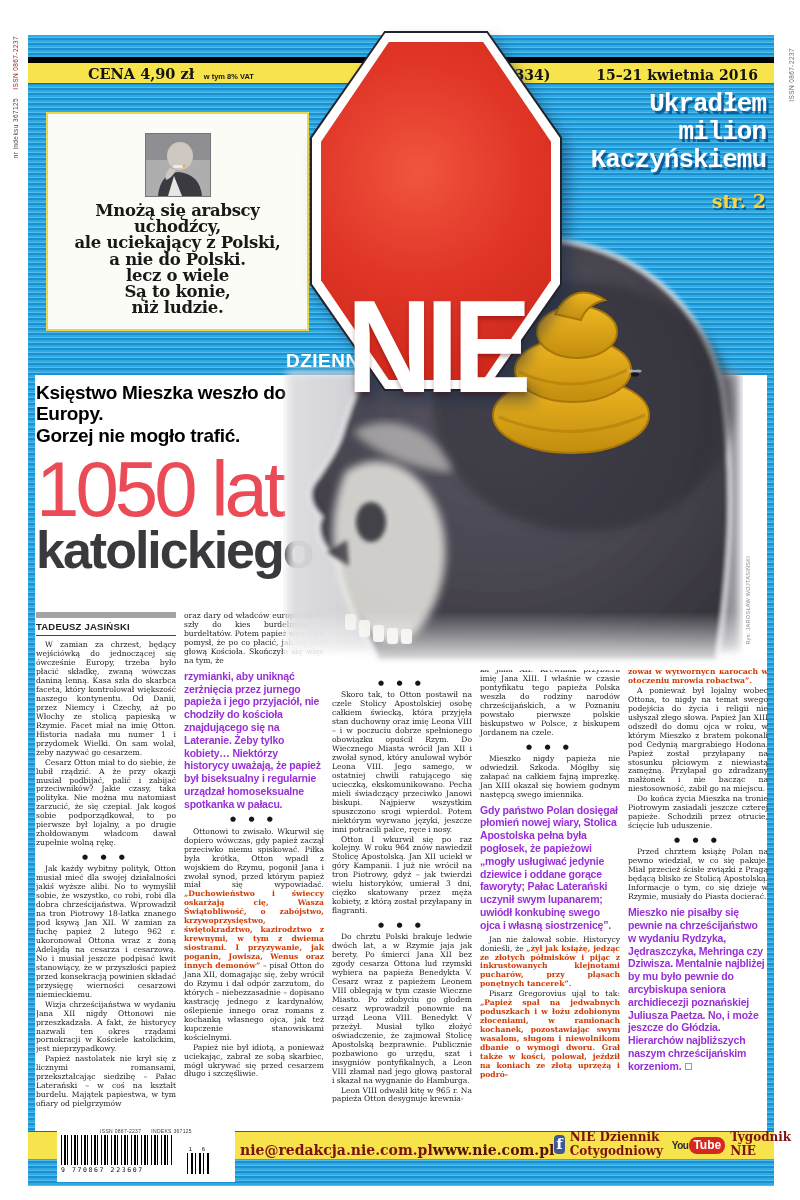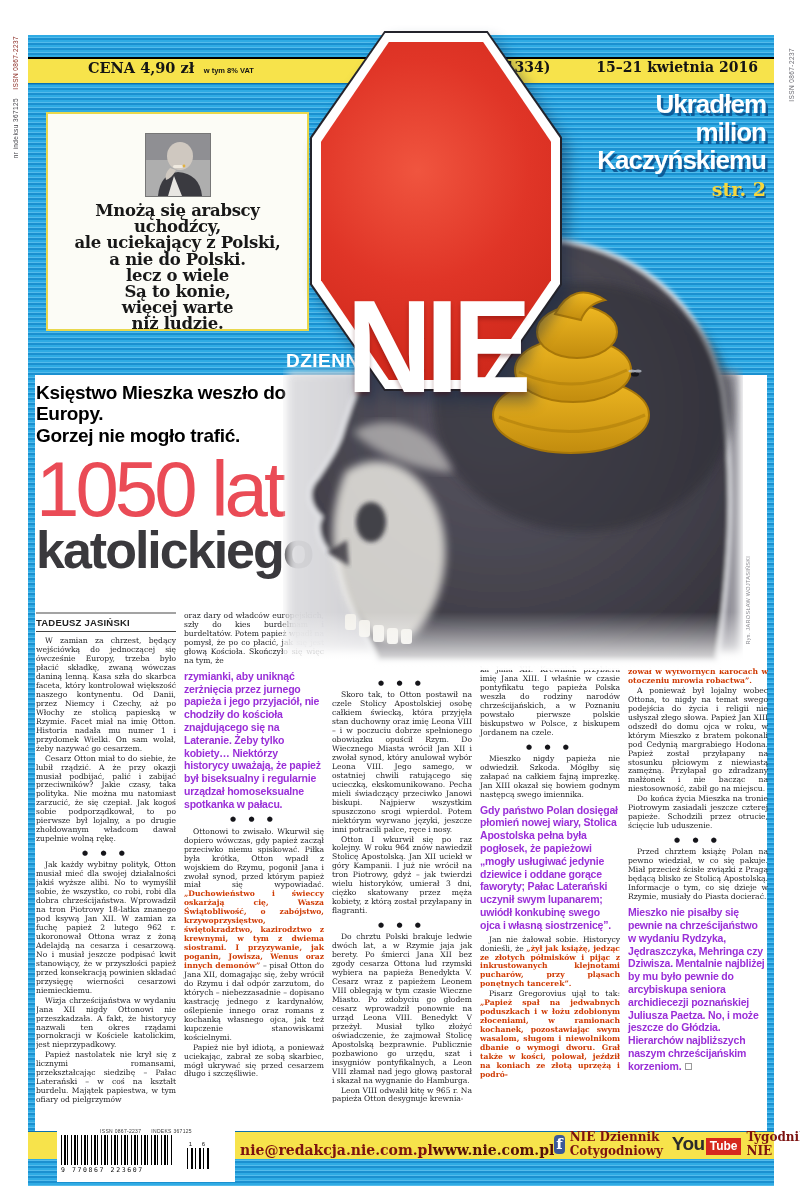--- a/index.html
+++ b/index.html
@@ -12,42 +12,42 @@
   .vert-index-left{left:12px;top:98px;}
   .vert-issn-right{left:788px;top:48px;color:#6b6b72;}
   
   .stripes{background:repeating-linear-gradient(180deg,#2fabe4 0 2px,#54bbeb 2px 3px,#1b90d0 3px 5px);}
   .header-band{position:absolute;left:28px;top:35px;width:746px;height:340px;}
   .frame-left{position:absolute;left:28px;top:375px;width:7px;height:810px;}
   .frame-right{position:absolute;left:767px;top:375px;width:7px;height:810px;}
   .frame-bottom{position:absolute;left:28px;top:1158px;width:746px;height:28px;}
   
   .price-band{position:absolute;left:28px;top:57px;width:746px;height:27px;background:#f7e34b;
-      border-top:2px solid #000000;border-bottom:1px solid #0c6fae;display:flex;align-items:flex-start;
+      border-top:6px solid #000000;border-bottom:1px solid #0c6fae;display:flex;align-items:flex-end;
       justify-content:space-between;box-sizing:border-box;padding:0 16px 0 60px;z-index:3;}
   .price-main{font-family:"DejaVu Serif",serif;font-weight:bold;font-size:14.5px;color:#141414;}
   .price-note{font-size:7.5px;font-weight:bold;color:#141414;margin-left:5px;}
   .issue-info{display:flex;gap:46px;font-family:"DejaVu Serif",serif;font-weight:bold;
       font-size:14px;color:#141414;}
   
   .stopsign{position:absolute;left:310px;top:31px;width:252px;height:360px;z-index:6;
       filter:drop-shadow(7px 9px 7px rgba(20,40,70,.45));}
   .oct{clip-path:polygon(29.5% 0,70.5% 0,100% 29.5%,100% 70.5%,70.5% 100%,29.5% 100%,0 70.5%,0 29.5%);}
   .oct-outline{position:absolute;inset:0;background:#23232b;}
   .oct-rim{position:absolute;inset:2px;background:#ffffff;}
   .oct-red{position:absolute;inset:11px;background:radial-gradient(circle at 42% 38%,#f0553f 0%,#e03527 45%,#c92417 100%);}
   .nie-word{position:absolute;bottom:-14px;width:100%;text-align:center;color:#fff;
       font-weight:bold;font-size:118px;line-height:.9;letter-spacing:-6px;
       transform:scaleY(1.12);transform-origin:bottom;
       font-family:"Liberation Sans",sans-serif;text-shadow:0 3px 4px rgba(80,0,0,.35);}
   
   .teaser-right{position:absolute;left:548px;top:90px;width:218px;text-align:right;z-index:4;}
-  .tr-line{font-family:Liberation Sans, sans-serif;font-weight:bold;color:#fff;font-size:26px;
+  .tr-line{font-family:Liberation Mono, monospace;font-weight:bold;color:#fff;font-size:26px;
       line-height:1.08;letter-spacing:-1px;text-shadow:2.5px 2.5px 0 rgba(10,80,140,.85);}
-  .tr-page{margin-top:4px;font-family:"DejaVu Serif",serif;font-weight:bold;font-size:19px;
+  .tr-page{margin-top:16px;font-family:"DejaVu Serif",serif;font-weight:bold;font-size:19px;
       color:#f7d73c;text-shadow:1.5px 1.5px 0 rgba(10,80,140,.85);}
   
   .teaser-left{position:absolute;left:46px;top:112px;width:263px;height:219px;background:#fcfcf6;
       border:2px solid #e9d84d;z-index:4;text-align:center;box-sizing:border-box;padding-top:19px;}
   .tl-photo{width:64px;height:62px;margin:0 auto 6px;display:block;border:1px solid #777;}
   .tl-line{font-family:"DejaVu Serif",serif;font-weight:bold;font-size:16.5px;line-height:16.2px;
       color:#181818;letter-spacing:-.3px;}
   
   .dziennik{position:absolute;left:286px;top:350px;color:#fff;font-weight:bold;font-size:19px;
       letter-spacing:.5px;z-index:2;font-family:"Liberation Sans",sans-serif;}
@@ -62,47 +62,47 @@
       color:#ea4b56;white-space:nowrap;}
   .big-black{font-weight:bold;font-size:52px;line-height:.94;letter-spacing:-2px;
       color:#3a393d;white-space:nowrap;}
   
   .article{position:absolute;left:36px;top:612px;width:732px;height:520px;overflow:hidden;
       display:grid;grid-template-columns:repeat(5,1fr);gap:8px;
       font-family:"DejaVu Serif",serif;font-size:7.6px;line-height:1.18;color:#1d1d20;}
   .article p{margin:0 0 1px;text-indent:9px;text-align:justify;}
   .article p.cont{text-indent:0;}
   .author{font-family:"Liberation Sans",sans-serif;font-weight:bold;font-size:9.5px;
-      color:#222;border-top:2px solid #a3a3a3;border-bottom:1px solid #444;padding:3px 0;
+      color:#222;border-top:6px solid #a3a3a3;border-bottom:1px solid #444;padding:3px 0;
       margin-bottom:5px;letter-spacing:.2px;}
   .dots{text-align:center;font-size:7px;letter-spacing:5px;margin:5px 0 4px;color:#15151a;}
   .pullq{font-family:"Liberation Sans",sans-serif;font-weight:bold;font-size:10.5px;
       line-height:1.22;color:#9a2fd8;margin:4px 0;letter-spacing:-.2px;}
   .redq{color:#cf3b04;font-weight:bold;}
   .pad3{padding-top:62px;} .pad4{padding-top:54px;} .pad5{padding-top:56px;}
   .endmark{display:inline-block;width:5px;height:5px;border:1px solid #9a9a9a;margin-left:4px;}
   
   .footer-bar{position:absolute;left:28px;top:1131px;width:746px;height:27px;background:#f7e34b;
       border-top:1px solid #0c6fae;z-index:2;}
   .footer-items{position:absolute;left:240px;top:1131px;width:528px;height:27px;display:flex;
       align-items:flex-end;justify-content:space-between;z-index:4;padding-right:8px;box-sizing:border-box;}
   .f-link{font-family:"DejaVu Serif",serif;font-weight:bold;font-size:14px;color:#7c1210;}
   .f-www{color:#551008;}
   .f-group{display:flex;align-items:center;gap:5px;}
   .fb-icon{width:19px;height:19px;background:#3b5998;border-radius:4px;color:#fff;
       font-weight:bold;font-size:15px;text-align:center;line-height:19px;font-family:"DejaVu Serif",serif;}
   .f-label{font-family:"DejaVu Serif",serif;font-weight:bold;font-size:12px;color:#7c1210;}
-  .yt-you{font-weight:bold;font-size:19px;color:#2b2b2b;letter-spacing:-.5px;}
-  .yt-tube{background:#d6281e;color:#fff;font-weight:bold;font-size:12px;border-radius:0;
+  .yt-you{font-weight:bold;font-size:10px;color:#2b2b2b;letter-spacing:-.5px;}
+  .yt-tube{background:#d6281e;color:#fff;font-weight:bold;font-size:12px;border-radius:8px;
       padding:1px 4px 2px;margin-left:1px;}
   
   .barcode-box{position:absolute;left:57px;top:1126px;width:178px;height:56px;background:#fff;
       z-index:5;box-sizing:border-box;padding:2px 4px;}
   .bc-top{display:flex;justify-content:center;gap:10px;font-size:5px;color:#3a3a3a;letter-spacing:.3px;}
-  .bc-row{display:flex;align-items:center;gap:14px;margin-top:1px;}
+  .bc-row{display:flex;align-items:flex-end;gap:14px;margin-top:1px;}
   .bc-bars{width:112px;height:30px;
       background:repeating-linear-gradient(90deg,#000 0 1px,#fff 1px 3px,#000 3px 5px,#fff 5px 6px,#000 6px 7px,#fff 7px 10px);}
   .bc-addon{display:flex;flex-direction:column;align-items:center;}
   .bc-addon-num{font-size:6px;letter-spacing:4px;color:#111;}
   .bc-addon-bars{width:24px;height:21px;margin-top:1px;
       background:repeating-linear-gradient(90deg,#000 0 1px,#fff 1px 4px,#000 4px 6px,#fff 6px 8px);}
   .bc-digits{font-size:6.5px;letter-spacing:1.6px;color:#111;margin-top:1px;font-family:"DejaVu Sans Mono",monospace;}
 </style>
 </head>
 <body>
@@ -141,21 +141,20 @@
       <path d="M24 34 Q18 40 20 46 Q26 44 30 36 Z" fill="#cfc8c0"></path>
       <rect x="27" y="31" width="10" height="3" rx="1.5" fill="#efe9df"></rect>
       <circle cx="38" cy="32" r="1.4" fill="#e2b13c"></circle>
     </svg>
     <div class="tl-line">Mnożą się arabscy</div>
     <div class="tl-line">uchodźcy,</div>
     <div class="tl-line">ale uciekający z Polski,</div>
     <div class="tl-line">a nie do Polski.</div>
     <div class="tl-line">lecz o wiele</div>
     <div class="tl-line">Są to konie,</div>
-    <div class="tl-line">więcej warte</div>
     <div class="tl-line">niż ludzie.</div>
   </div>
 
   <div class="teaser-right">
     <div class="tr-line">Ukradłem</div>
     <div class="tr-line">milion</div>
     <div class="tr-line">Kaczyńskiemu</div>
     <div class="tr-page">str. 2</div>
   </div>
 

